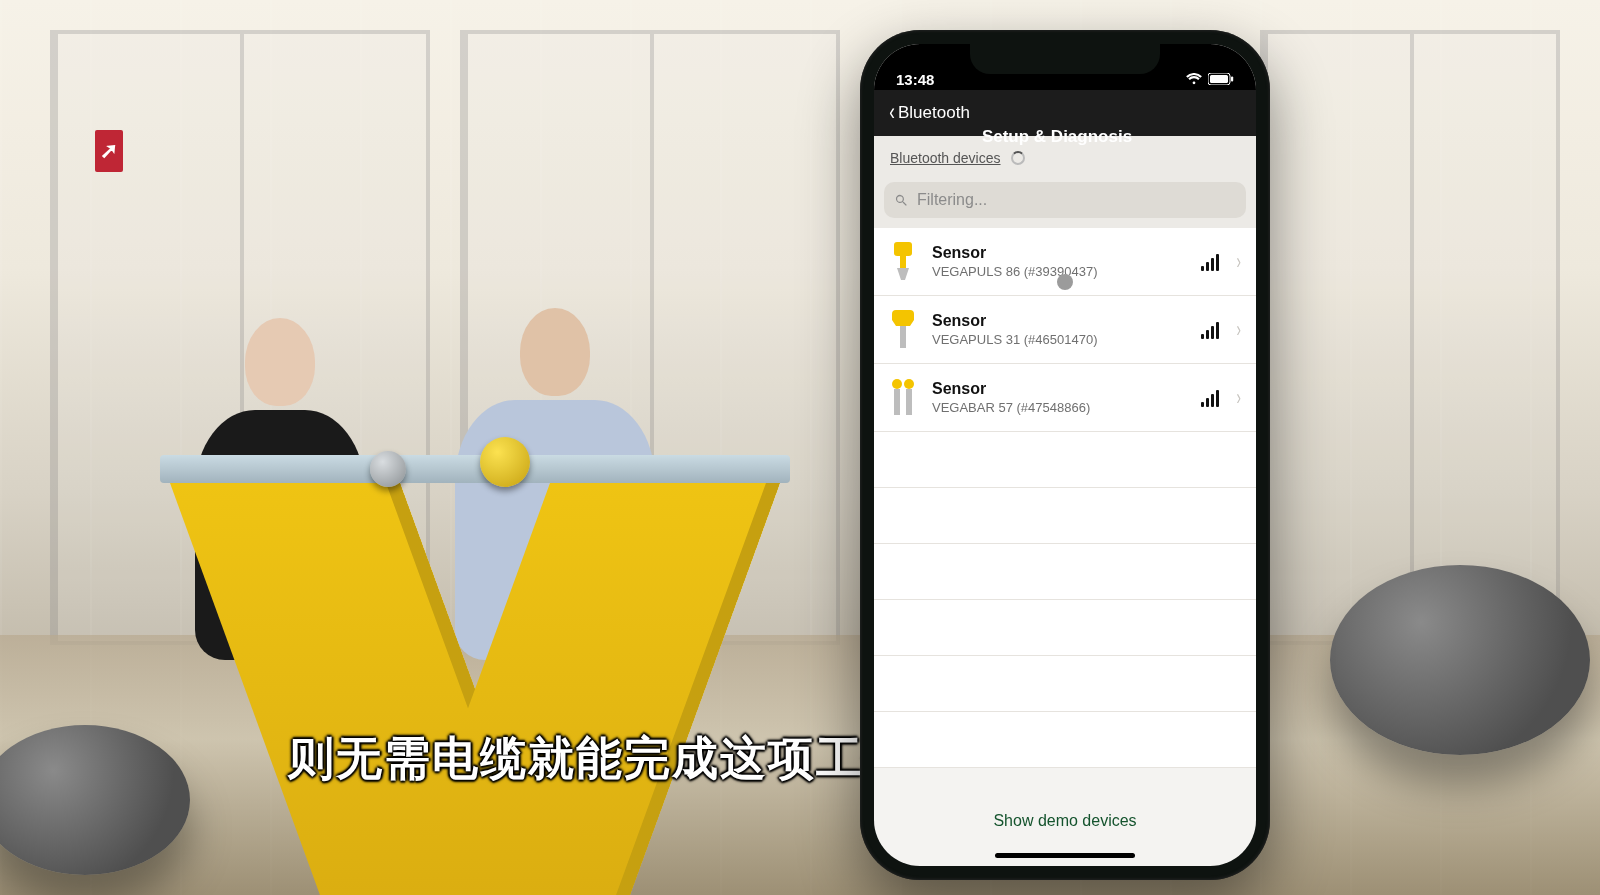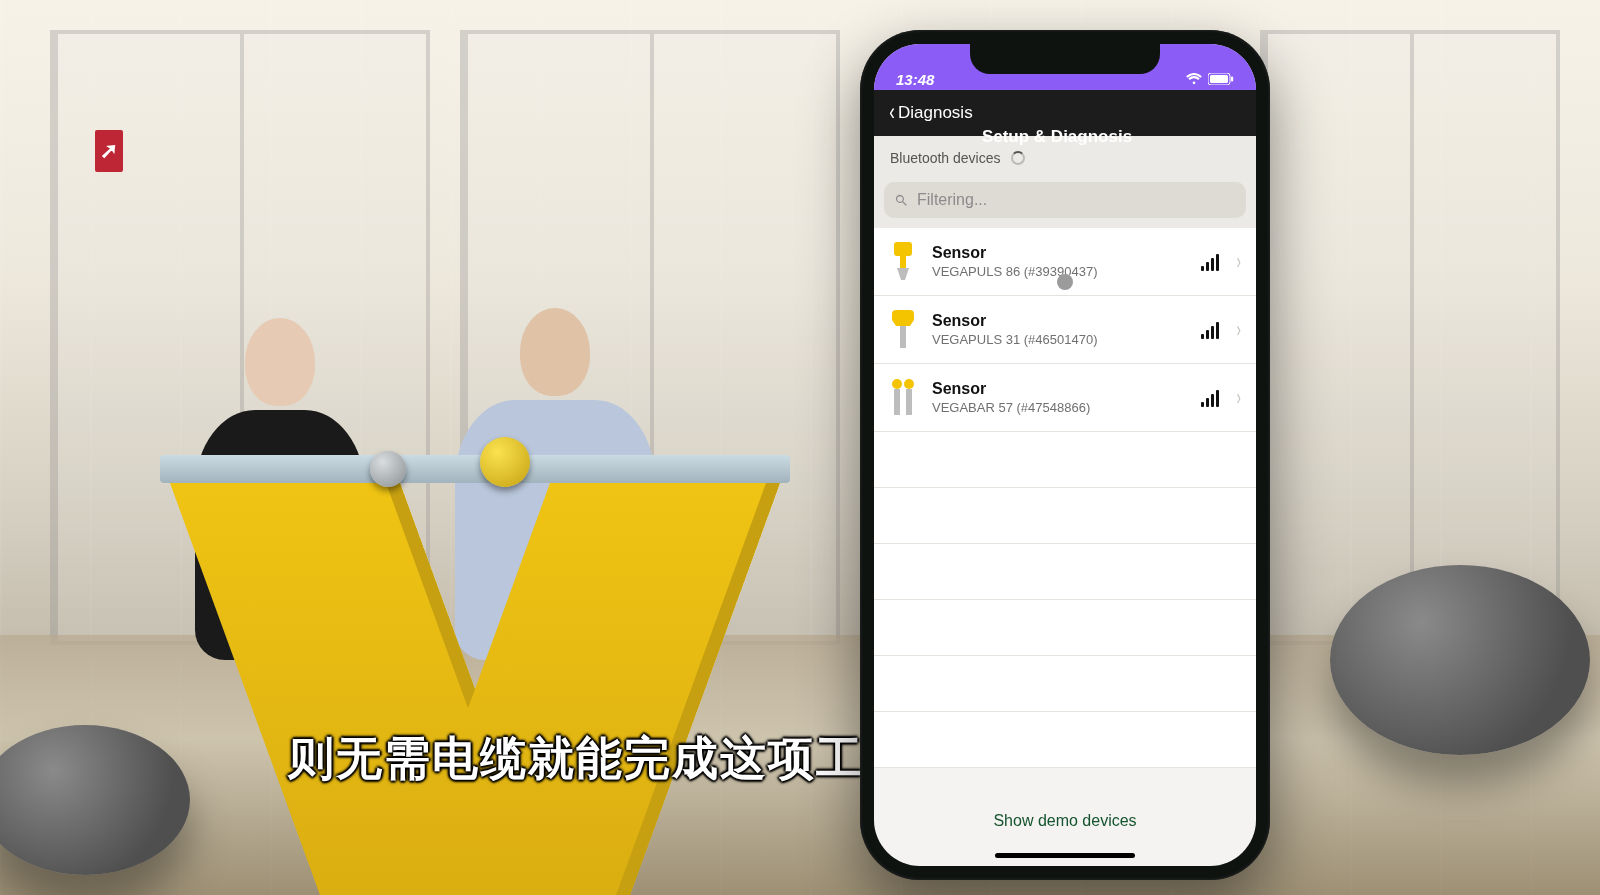--- a/index.html
+++ b/index.html
@@ -95,38 +95,38 @@
     border-radius:46px;
     overflow:hidden;
   }
   .notch {
     position:absolute; z-index:50; top:0; left:50%; transform:translateX(-50%);
     width:190px; height:30px; background:#0e1310;
     border-radius: 0 0 20px 20px;
   }
 
   .status-bar {
-    height:46px; background:#8b5cf6; color:#fff;
+    height:46px; background:#000000; color:#fff;
     display:flex; align-items:flex-end; justify-content:space-between;
-    padding:0 22px 2px; font-size:15px; font-weight:600;font-style:italic;
+    padding:0 22px 2px; font-size:15px; font-weight:600;
   }
   .status-right { display:flex; gap:6px; align-items:center; font-size:13px;}
 
   .nav-bar {
     height:46px; background:#1c1c1c; color:#fff;
     display:flex; align-items:center; padding:0 8px;
     font-size:17px;
   }
   .nav-back { display:flex; align-items:center; gap:2px; font-weight:400; cursor:pointer; padding:4px 6px;}
   .chev { font-size:24px; line-height:1; transform:scaleX(0.7) translateY(-1px);}
   .nav-title { position:absolute; left:0; right:16px; text-align:center; font-weight:600; pointer-events:none;margin-top:48px; }
 
   .section-header {
     background:#eceae6; color:#555; font-size:14px;
-    padding:14px 16px 10px; display:flex; align-items:center; gap:10px;
+    padding:14px 16px 10px; display:flex; align-items:center; gap:10px;text-decoration:underline;
   }
   .spinner {
     width:14px; height:14px; border:2px solid #bbb; border-top-color:#555; border-radius:50%;
     animation: spin 1s linear infinite;
   }
   @keyframes spin { to { transform:rotate(360deg);} }
 
   .search-wrap { background:#eceae6; padding:6px 10px 10px; }
   .search {
     background:#dedbd5; border-radius:10px; height:36px;
@@ -230,21 +230,21 @@
               <rect x="2" y="2" width="18" height="8" rx="1.5" fill="#fff"></rect>
               <rect x="23" y="3.5" width="2.2" height="5" rx="1" fill="#fff"></rect>
             </svg>
         </span>
       </span>
     </div>
 
     <div class="nav-bar">
       <div class="nav-back">
         <span class="chev">‹</span>
-        <span>Diagnosis</span>
+        <span>Bluetooth</span>
       </div>
       <div class="nav-title">Setup &amp; Diagnosis</div>
     </div>
 
     <div class="section-header">
       <span>Bluetooth devices</span>
       <span class="spinner"></span>
     </div>
 
     <div class="search-wrap">

